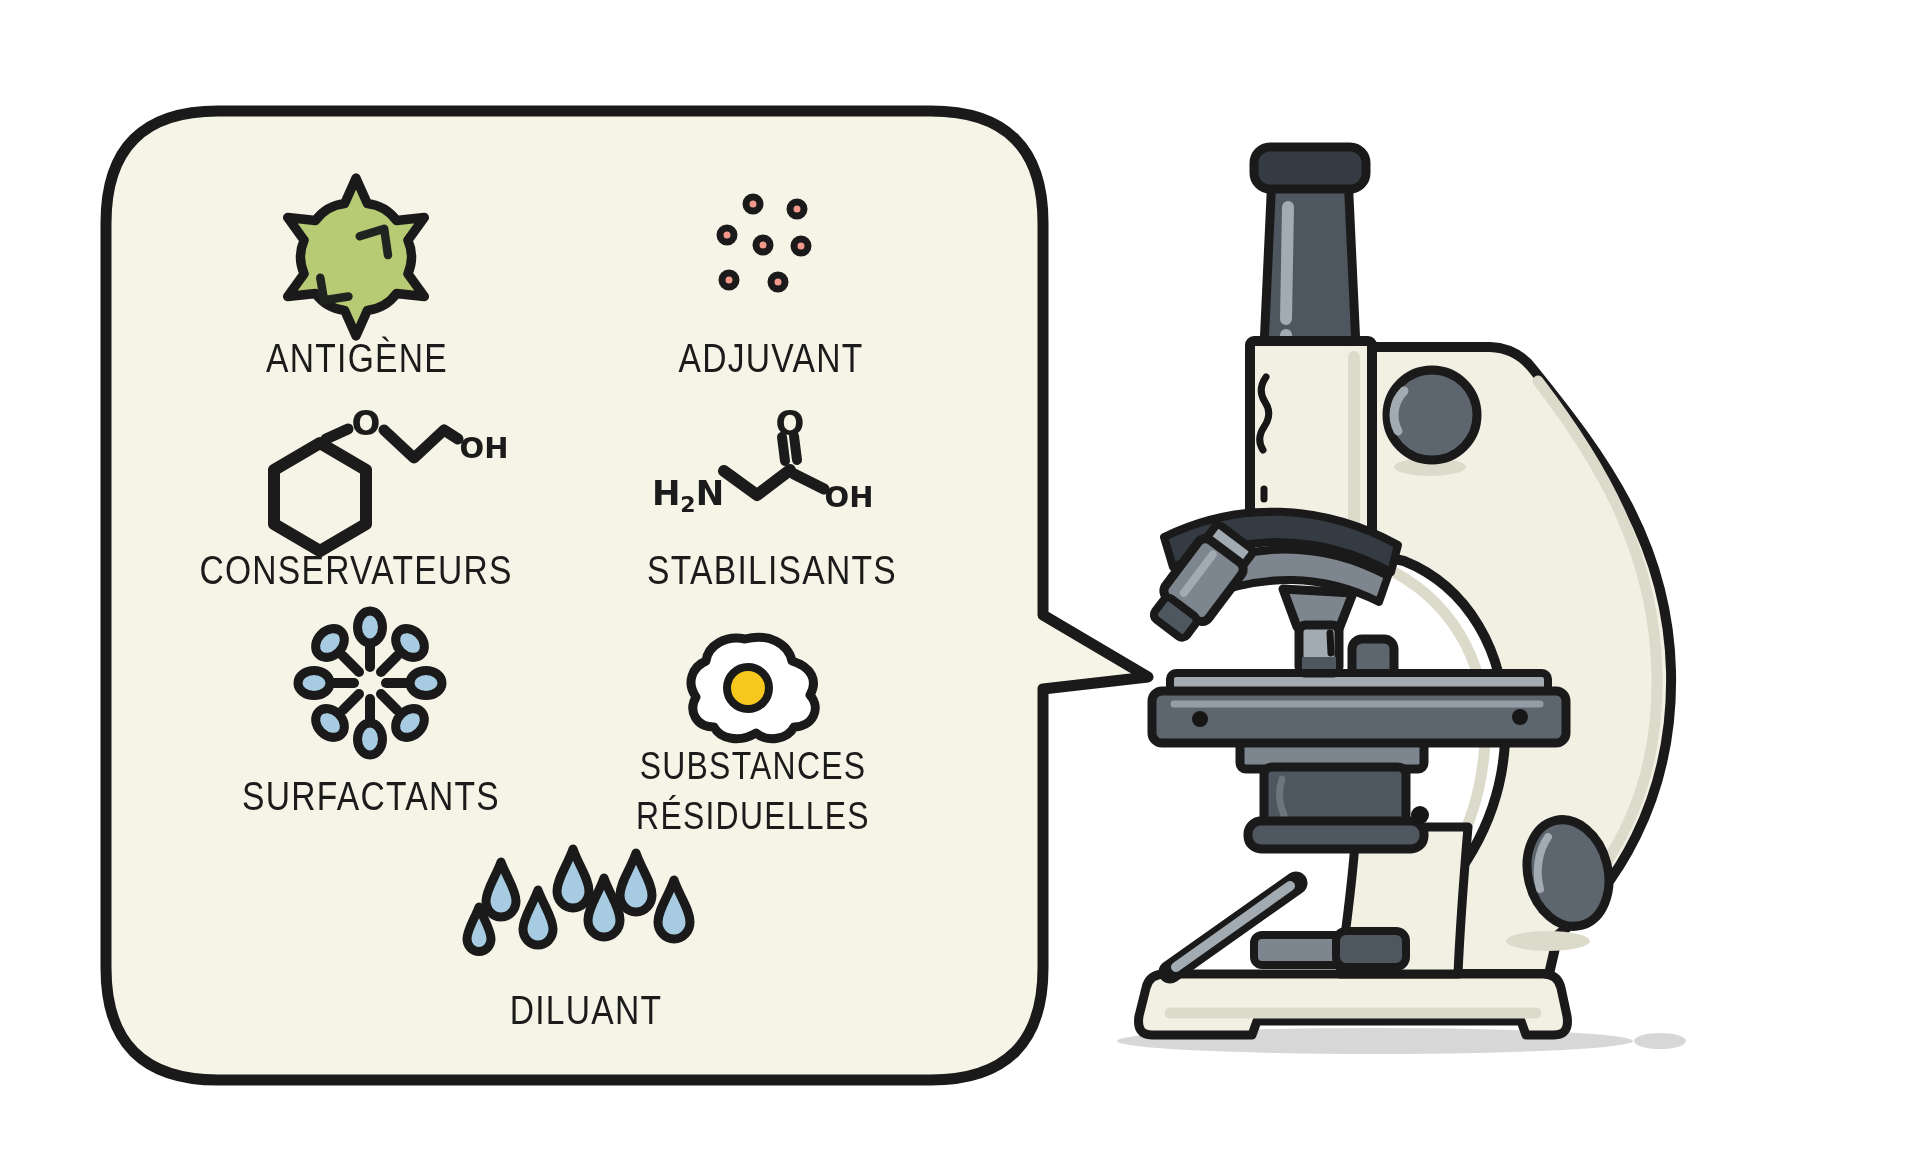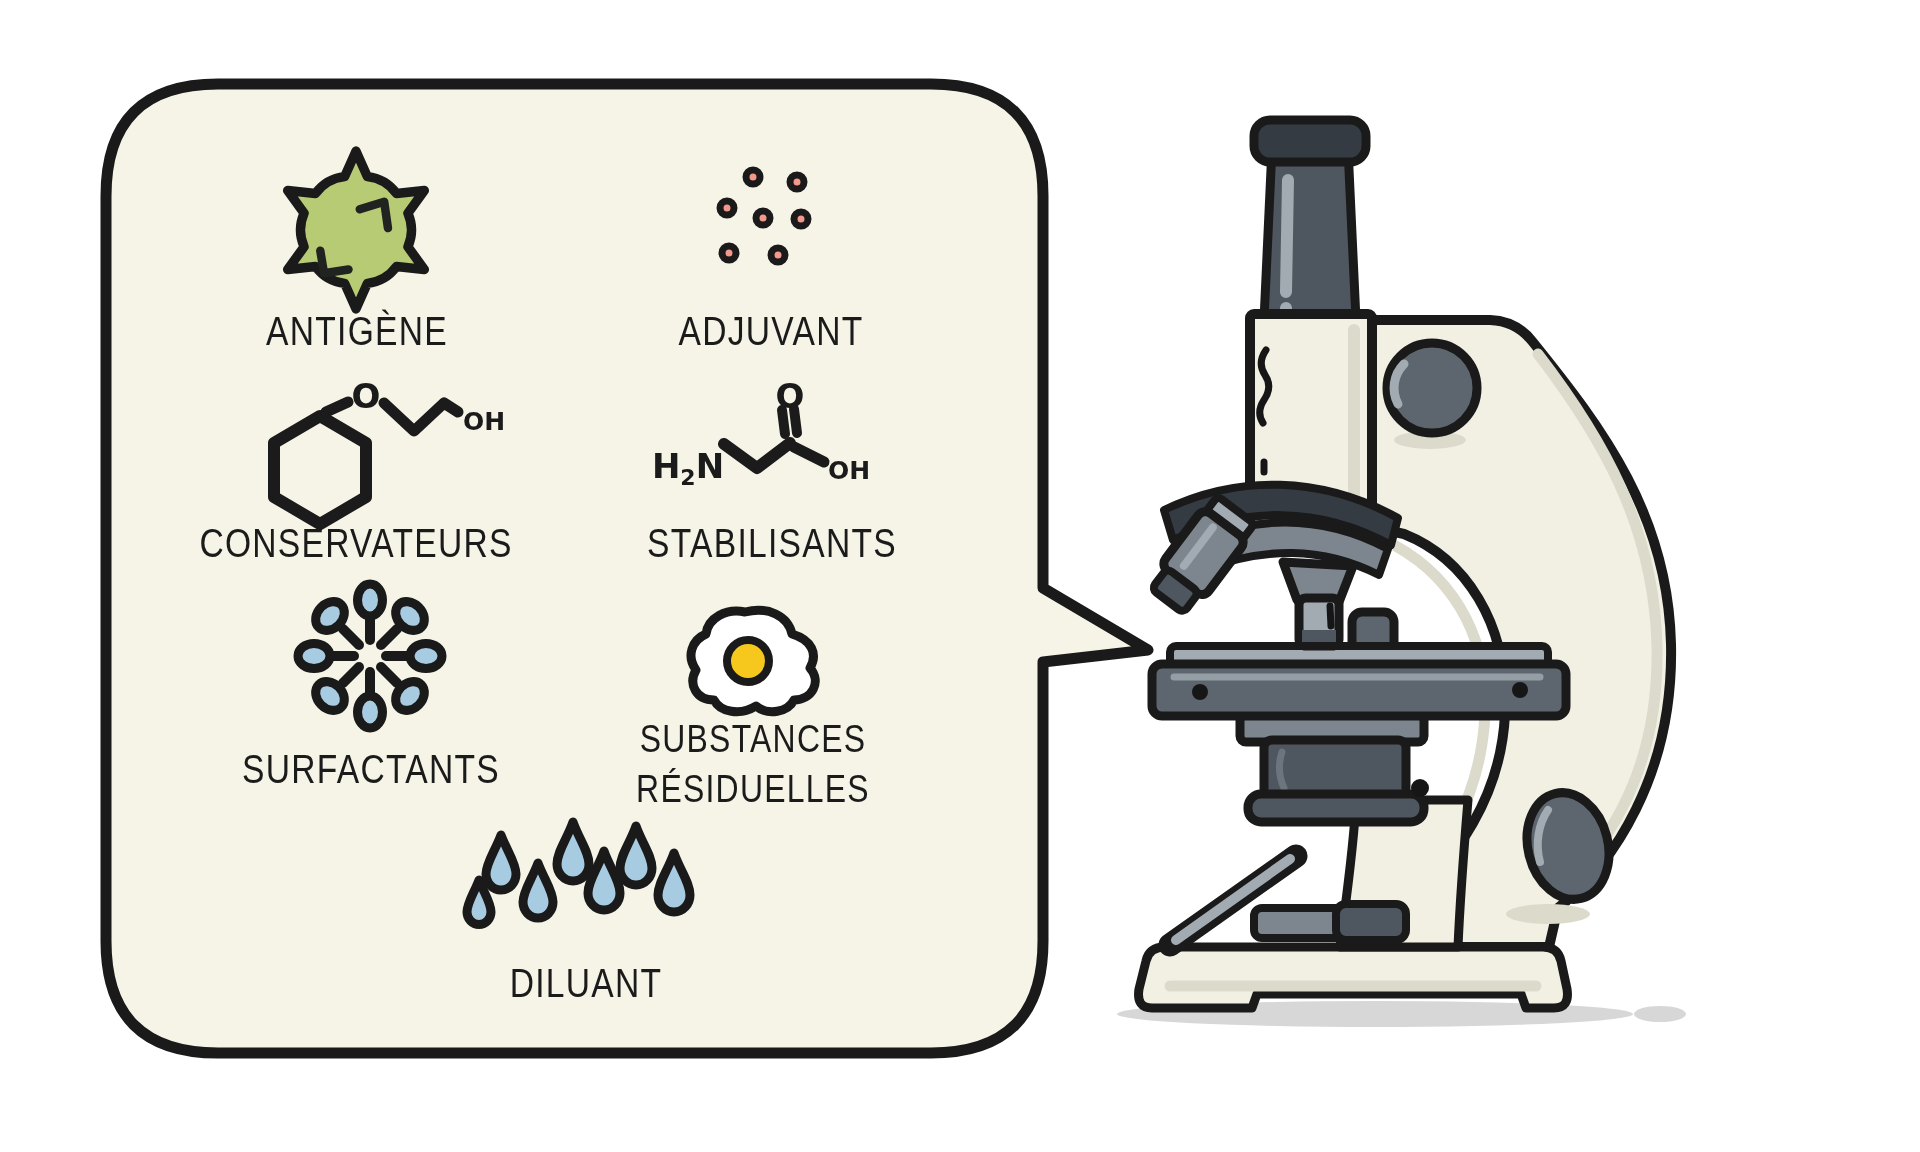--- a/index.html
+++ b/index.html
@@ -1,21 +1,21 @@
 <!DOCTYPE html>
 <html style="--outline: #1a1a1a; --text: #1b1b1b; --bubble_fill: #f5f4e6; --antigen_green: #b7ca74; --adjuvant_pink: #f2998c; --molecule_blue: #a7cbe0; --yolk_yellow: #f6c81d; --egg_white: #ffffff; --scope_cream: #f2f0e3; --scope_darkest: #343b42; --scope_dark: #4e575f; --scope_knob: #5d666f; --scope_mid: #7d868e; --scope_light: #a2abb2; --scope_shade: #dcdbcb; --shadow: #d7d7d7;"><head>
 <meta charset="utf-8">
 <style>
   html,body{margin:0;padding:0;}
   body{
     width:1920px;height:1152px;position:relative;overflow:hidden;
     background:#ffffff;
     font-family:"Liberation Sans", sans-serif;
   }
-  #stage{position:absolute;inset:0;width:1920px;height:832px;}
+  #stage{position:absolute;inset:0;width:1920px;height:832px;margin-top:27px;}
   svg{position:absolute;left:0;top:0;}
   .lbl{
     position:absolute;
     transform:translateX(-50%) scaleX(0.84);
     transform-origin:center top;
     white-space:nowrap;
     font-size:40px;
     letter-spacing:1.5px;
     color:var(--text,#1b1b1b);
     font-family:"Liberation Sans", sans-serif;
@@ -33,21 +33,21 @@
   }
   .chem{
     position:absolute;
     transform:translate(-50%,-50%);
     font-family:"DejaVu Sans", sans-serif;
     font-weight:bold;
     font-size:34px;
     color:var(--text,#1b1b1b);
     white-space:nowrap;
   }
-  .chem-sm{font-size:25px;}
+  .chem-sm{font-size:29px;}
   .chem sub{font-size:22px;}
 </style>
 </head>
 <body>
 
 <div id="stage">
 
   <svg width="1920" height="1152" viewBox="0 0 1920 1152">
 
     <path d="M 218 84 L 931 84 Q 1043 84 1043 196 L 1043 588 L 1148 650 L 1043 662 L 1043 941

